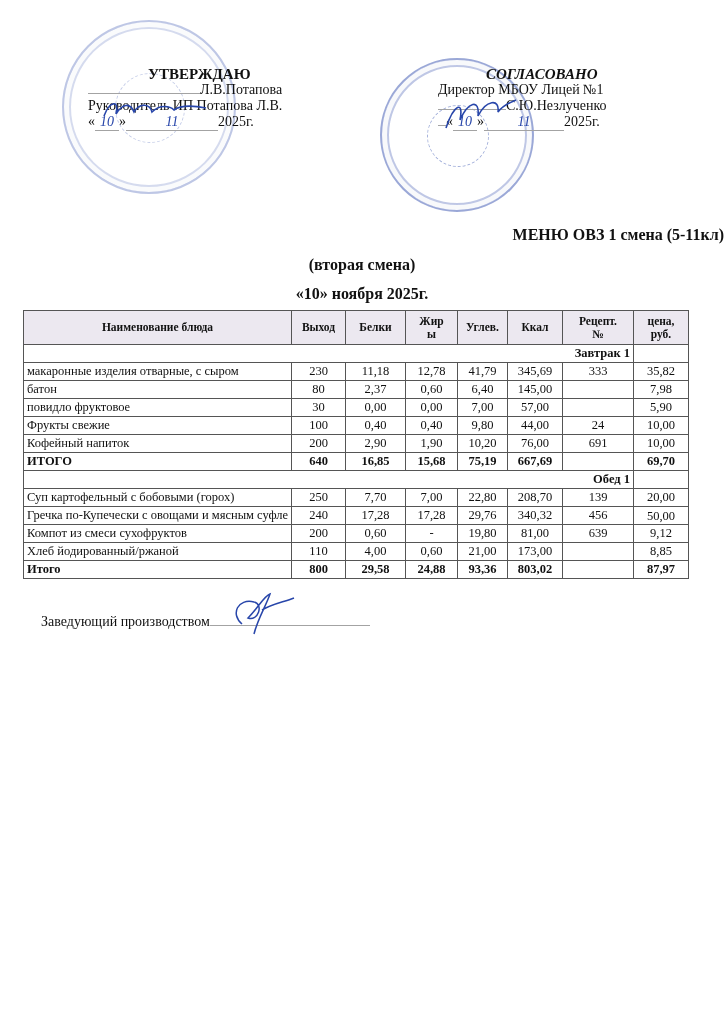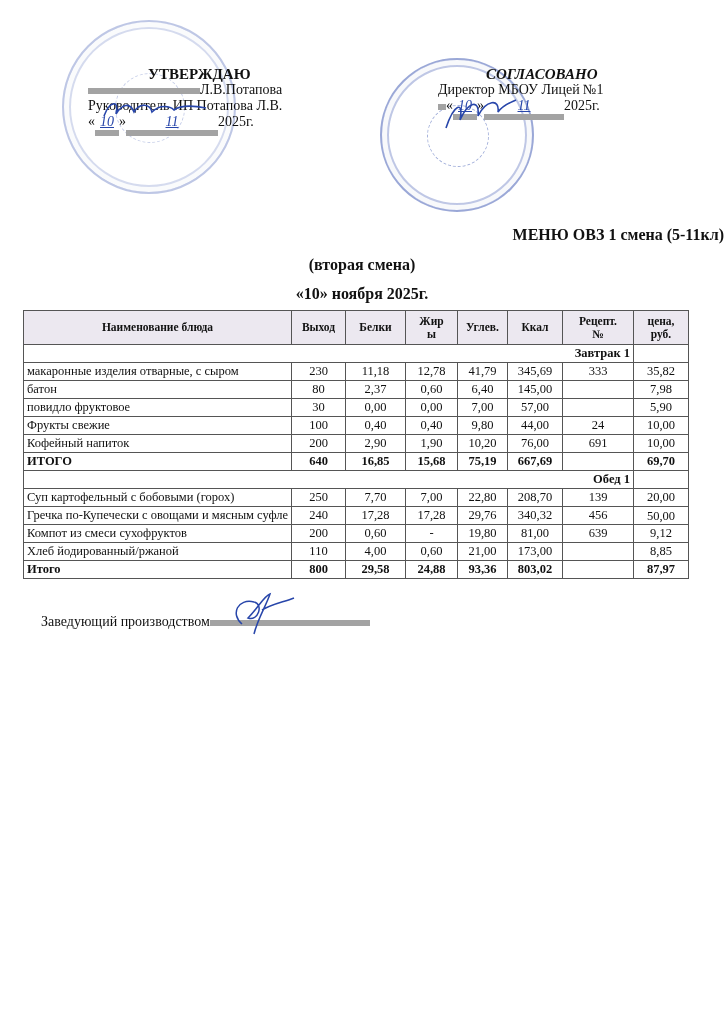--- a/index.html
+++ b/index.html
@@ -4,21 +4,21 @@
 <style>
   html, body { margin: 0; padding: 0; background: #ffffff; }
   body { width: 724px; height: 1024px; position: relative; overflow: hidden;
          font-family: "Liberation Serif", "DejaVu Serif", serif; color: #111; }
   .approve { position: absolute; font-size: 14px; line-height: 16px; }
   .approve .ttl { font-weight: bold; font-size: 15px; }
   #approve-left { left: 88px; top: 66px; width: 260px; }
   #approve-left .ttl { padding-left: 60px; }
   #approve-right { left: 438px; top: 66px; width: 260px; }
   #approve-right .ttl { padding-left: 48px; font-style: italic; }
-  .line-u { display: inline-block; border-bottom: 6px solid #a3a3a3; text-decoration: underline; }
+  .line-u { display: inline-block; border-bottom: 1px solid #a3a3a3; }
   .stamp { position: absolute; border-radius: 50%; border: 2px solid rgba(40,70,170,0.55);
            box-shadow: inset 0 0 0 5px rgba(255,255,255,0.9), inset 0 0 0 7px rgba(40,70,170,0.35); }
   #stamp-left { left: 62px; top: 20px; width: 170px; height: 170px; opacity: 0.55; }
   #stamp-right { left: 380px; top: 58px; width: 150px; height: 150px; opacity: 0.85; }
   .stamp .inner { position: absolute; left: 30%; top: 30%; width: 40%; height: 40%;
                   border: 1px dashed rgba(40,70,170,0.5); border-radius: 50%; }
   .sig { position: absolute; }
   .title { position: absolute; left: 0; width: 724px; text-align: center; font-weight: bold; font-size: 16px; }
   #title-1 { top: 226px; text-align: right; }
   #title-2 { top: 256px; }
@@ -50,20 +50,21 @@
   <div>Руководитель ИП Потапова Л.В.</div>
   <div><span>«</span><span class="line-u" style="width:24px;text-align:center;color:#2846aa;font-style:italic;">10</span><span>»</span><span class="line-u" style="width:92px;text-align:center;color:#2846aa;font-style:italic;">11</span><span>2025г.</span></div>
 </div>
 <svg class="sig" style="left:100px;top:96px;" width="110" height="26">
   <path d="M4 20 C10 4, 20 4, 16 18 C22 8, 30 6, 34 16 C40 6, 50 8, 52 16 C60 8, 70 10, 74 14 C82 8, 96 10, 106 12" stroke="#2846aa" stroke-width="1.6" fill="none"></path>
 </svg>
 
 <div class="approve" id="approve-right">
   <div class="ttl">СОГЛАСОВАНО</div>
   <div>Директор МБОУ Лицей №1</div>
+  <div><span class="line-u" style="width:68px;"></span><span>С.Ю.Незлученко</span></div>
   <div><span class="line-u" style="width:8px;"></span><span>«</span><span class="line-u" style="width:24px;text-align:center;color:#2846aa;font-style:italic;">10</span><span>»</span><span class="line-u" style="width:80px;text-align:center;color:#2846aa;font-style:italic;">11</span><span>2025г.</span></div>
 </div>
 <svg class="sig" style="left:440px;top:94px;" width="80" height="40">
   <path d="M6 34 C14 10, 24 6, 20 26 C28 8, 40 4, 38 22 C46 6, 60 4, 58 18 C64 10, 72 8, 76 6" stroke="#2846aa" stroke-width="1.6" fill="none"></path>
 </svg>
 
 <div class="title" id="title-1">МЕНЮ ОВЗ 1 смена (5-11кл)</div>
 <div class="title" id="title-2">(вторая смена)</div>
 <div class="title" id="title-3">«10» ноября 2025г.</div>
 

